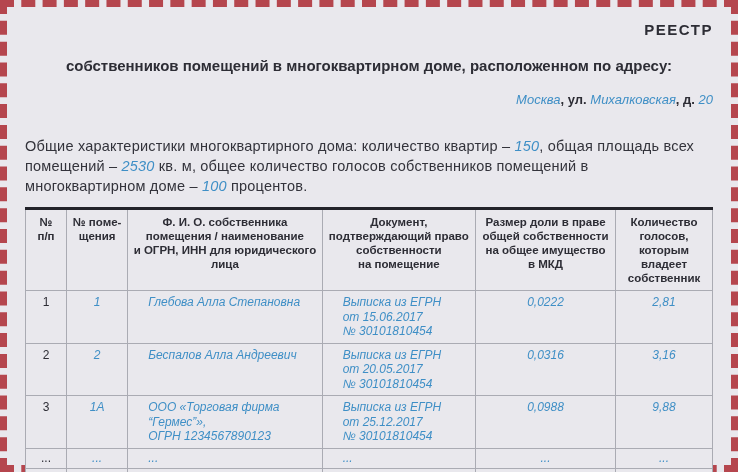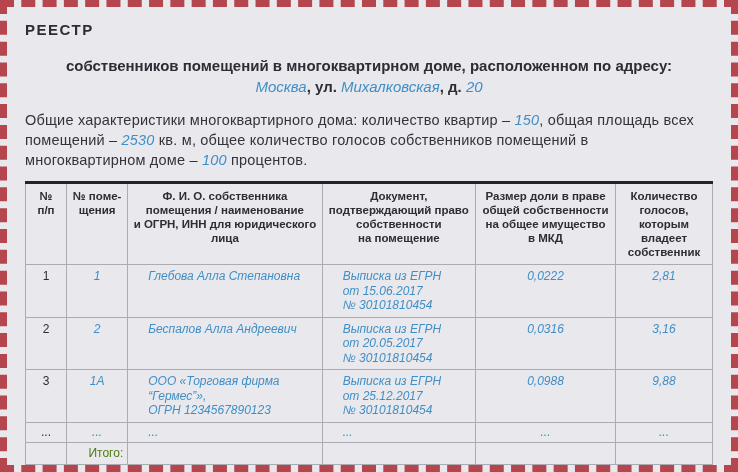--- a/index.html
+++ b/index.html
@@ -12,36 +12,36 @@
   }
   .sheet {
     position:absolute; inset:0;
     border:7px dashed #b5464e;
     background:#e9e8ed;
   }
   .content { padding:9px 18px 0 18px; color:#2d2d35; }
 
   
   .doc-title {
-    text-align:left; font-size:15px; font-weight:bold;
+    text-align:right; font-size:15px; font-weight:bold;
     letter-spacing:1.5px; color:#2d2d35; margin-top:5px;
   }
   .doc-subtitle {
     text-align:center; font-size:15px; font-weight:bold;
     color:#2d2d35; margin-top:19px;
   }
   .doc-address {
-    text-align:center; font-size:15px; margin-top:4px;
+    text-align:right; font-size:13px; margin-top:18px;
   }
   .bold { font-weight:bold; color:#2d2d35; }
   .blue { color:#3f8fc6; font-style:italic; }
 
   
   .intro {
-    margin-top:15px; font-size:14.5px; line-height:20px;
+    margin-top:29px; font-size:14.5px; line-height:20px;
     color:#33333b; letter-spacing:0.2px;
   }
 
   
   table {
     width:100%; margin-top:11px;
     border-collapse:collapse;
     border-top:3px solid #23232a;
     background:#e9e8ed;
   }

